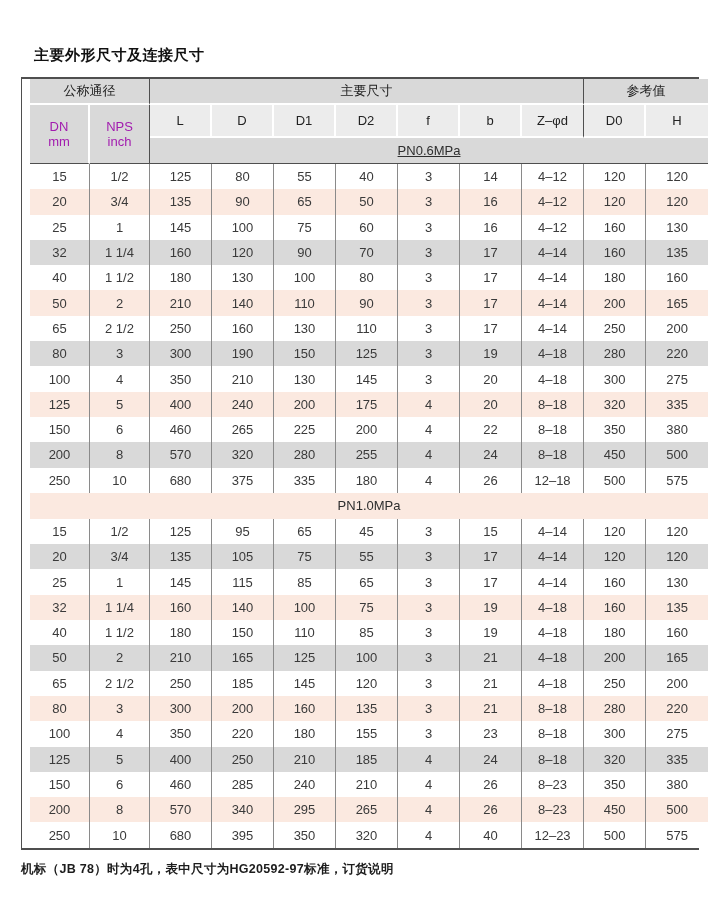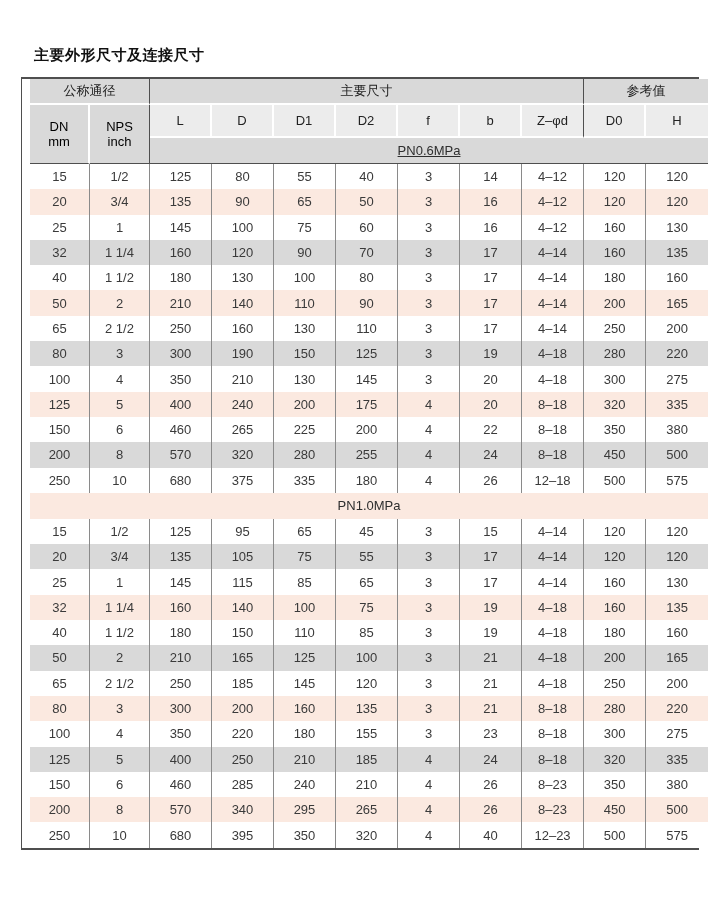--- a/index.html
+++ b/index.html
@@ -47,21 +47,21 @@
   .h1.gsep{border-right:1px solid var(--rule-dark);}
   
   .h2{
     background:var(--header-light);height:33px;color:#222;
     border-bottom:2px solid #fff;border-right:2px solid #fff;
   }
   .h2.gsep{border-right:1px solid var(--rule-dark);}
   .h2.last{border-right:none;}
   
   .dnnps{
-    background:var(--header-gray);color:#000000;line-height:15px;
+    background:var(--header-gray);color:#a21caf;line-height:15px;
     border-right:2px solid #fff;
     border-bottom:1px solid var(--rule-dark);
   }
   .dnnps.gsep{border-right:1px solid var(--rule-dark);}
   
   .band{height:26px;color:#2e2e2e;}
   .band.gray{background:var(--row-gray);}
   .band.pink{background:var(--row-pink);}
   .band.partial{border-bottom:1px solid var(--rule-dark);text-decoration:underline;}
   
@@ -465,14 +465,15 @@
             <td class="d">4</td>
             <td class="d">40</td>
             <td class="d">12–23</td>
             <td class="d">500</td>
             <td class="d last">575</td>
           </tr>
         </tbody>
     </table>
   </div>
 
+  <div class="footnote">机标（JB 78）时为4孔，表中尺寸为HG20592-97标准，订货说明</div>
 
 </div>
 
 </body></html>

